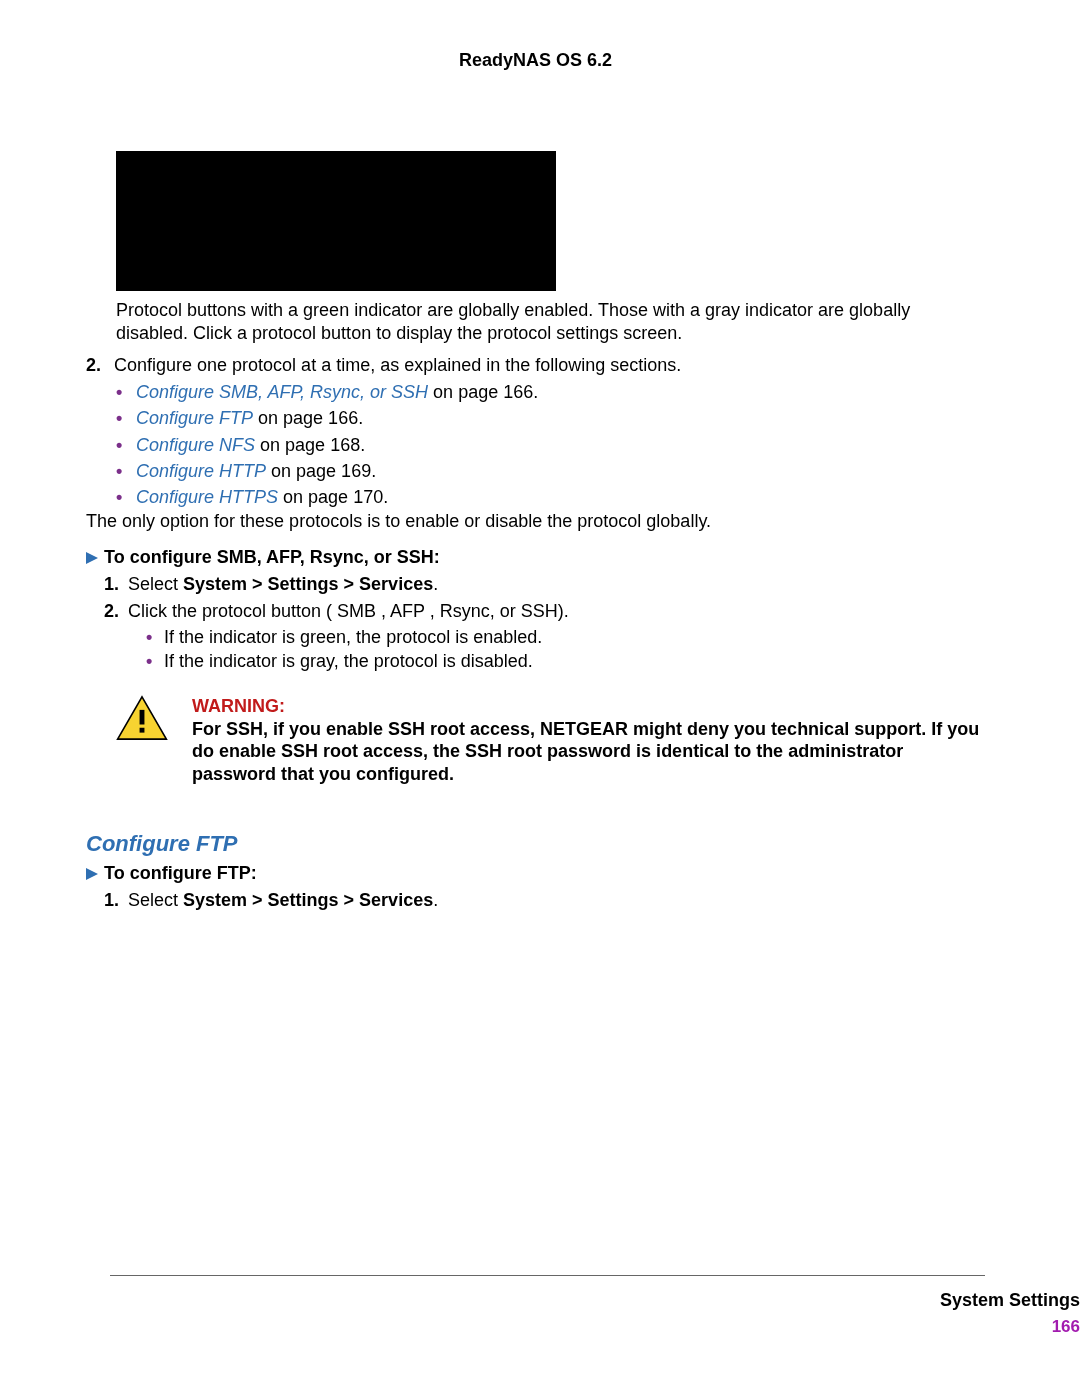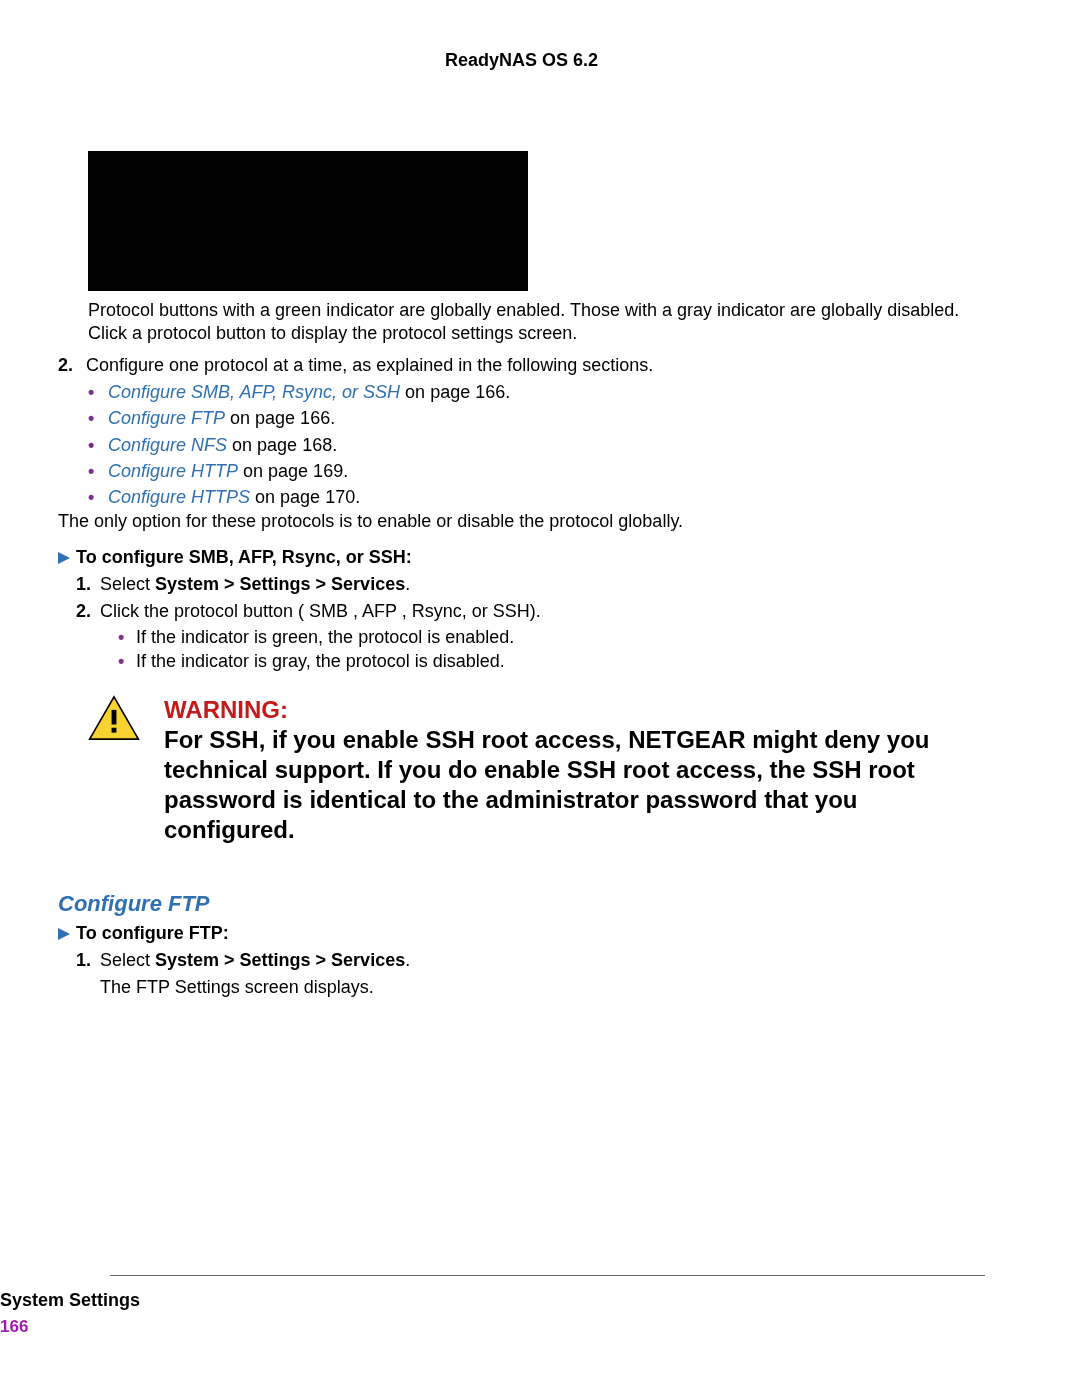--- a/index.html
+++ b/index.html
@@ -7,21 +7,21 @@
     padding: 0;
     background: #fff;
     font-family: Arial, Helvetica, sans-serif;
     color: #000;
   }
   .page {
     width: 1080px;
     height: 1397px;
     position: relative;
     box-sizing: border-box;
-    padding: 50px 95px 0 58px;
+    padding: 50px 95px 0 86px;
   }
   .doc-title {
     text-align: center;
     font-weight: 700;
     font-size: 18px;
     margin-bottom: 80px;
   }
   .black-box {
     width: 440px;
     height: 140px;
@@ -113,30 +113,30 @@
     margin-top: 22px;
     margin-left: 30px;
   }
   .warn-icon {
     width: 52px;
     flex: 0 0 52px;
     margin-right: 24px;
   }
   .warn-icon svg { width: 52px; height: 46px; }
   .warn-text {
-    font-size: 24px;
+    font-size: 18px;
     line-height: 1.25;
     font-weight: 700;
   }
   .warn-title { color: #c11b1b; font-weight: 700; }
   .footer {
     position: absolute;
     left: 0; right: 0;
     bottom: 60px;
-    text-align: left;
+    text-align: right;
   }
   .footer-line {
     border-top: 1px solid #666;
     margin: 0 95px 14px 110px;
   }
   .footer-title {
     font-weight: 700;
     font-size: 18px;
     margin-bottom: 6px;
   }
@@ -215,23 +215,20 @@
   <div class="heading-blue" style="margin-top:46px;">Configure FTP</div>
 
   <div class="task-heading" style="margin-top:6px;">
     <span class="tri"></span><span class="txt">To configure FTP:</span>
   </div>
 
   <div class="steps">
     <div class="srow">
       <span class="snum">1.</span><span>Select </span><b>System &gt; Settings &gt; Services</b><span>.</span>
     </div>
-    <div class="srow" style="margin-left:24px;">
-      <span>The FTP Settings screen displays.</span>
-    </div>
   </div>
 
   <div class="footer">
     <div class="footer-line"></div>
     <div class="footer-title">System Settings</div>
     <div class="footer-page">166</div>
   </div>
 
 </div>
 

